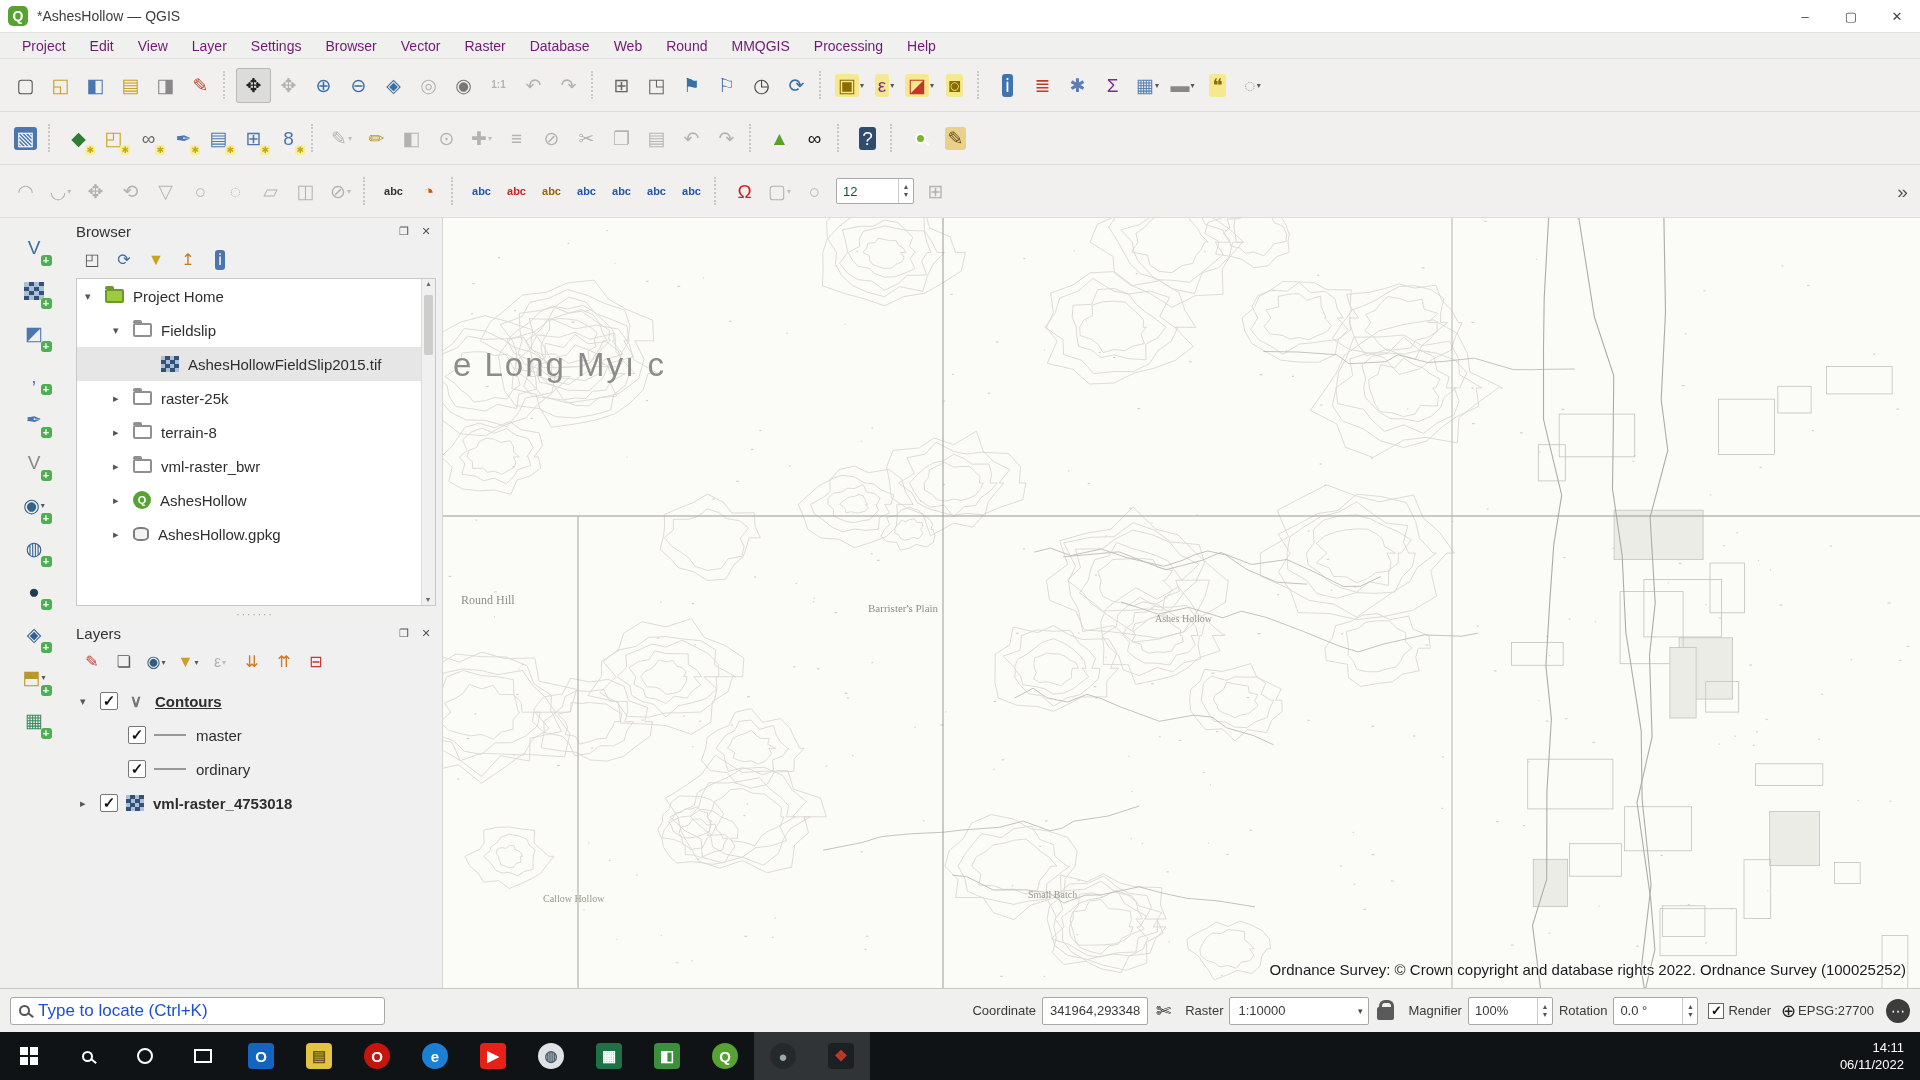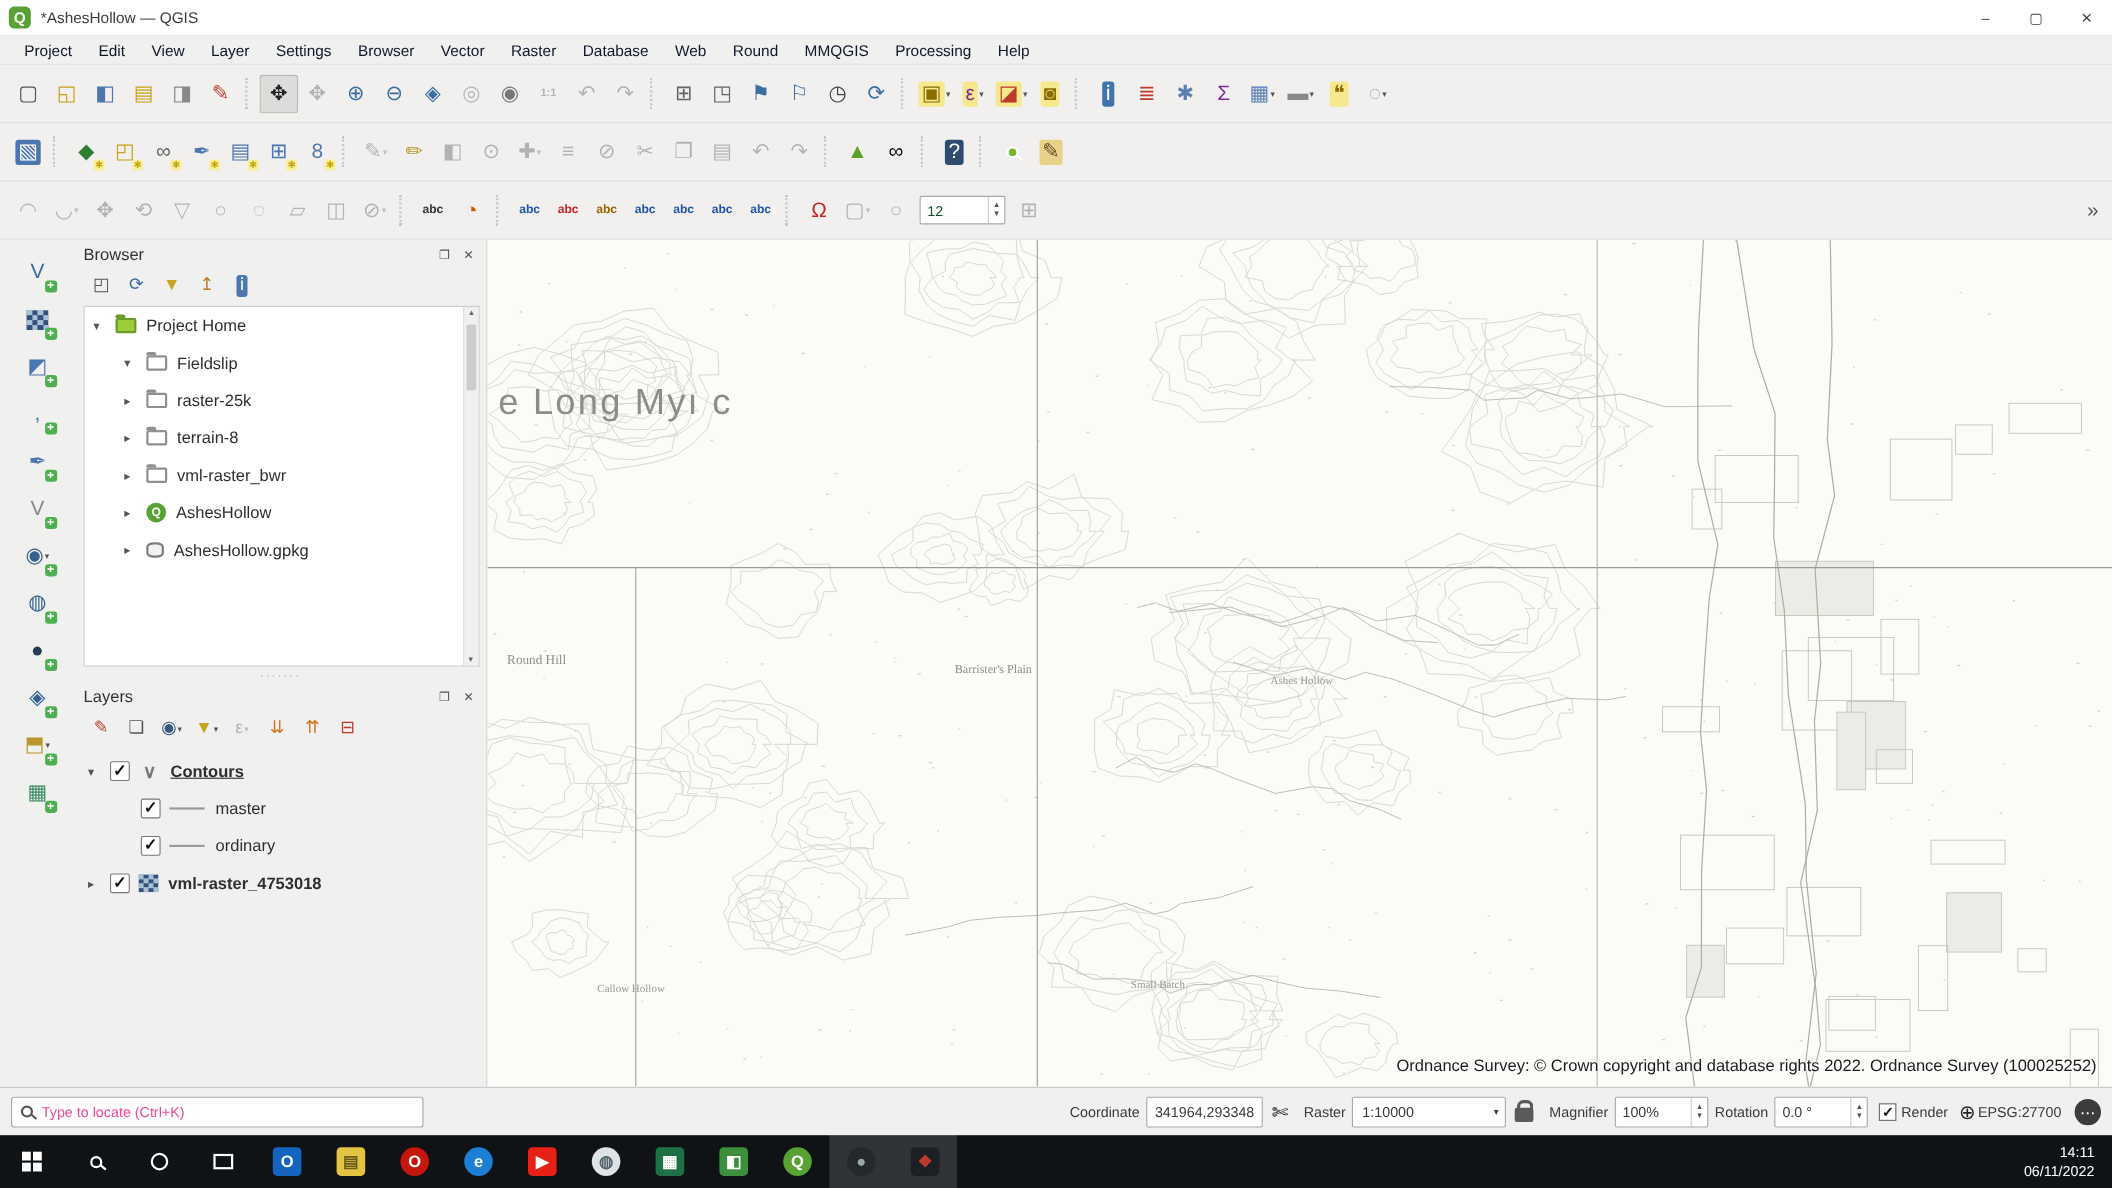--- a/index.html
+++ b/index.html
@@ -8,21 +8,21 @@
 
   
   #titlebar { position:absolute; left:0; top:0; width:1920px; height:33px; background:#ffffff; display:flex; align-items:center; border-bottom:1px solid #e3e3e3; }
   .applogo { width:20px; height:20px; margin:0 9px 0 8px; background:#57a233; border-radius:5px; color:#fff; font-weight:bold; font-size:14px; display:flex; align-items:center; justify-content:center; }
   #wintitle { font-size:14px; color:#3c3c3c; }
   .wincontrols { margin-left:auto; display:flex; height:100%; }
   .winbtn { width:46px; height:100%; display:flex; align-items:center; justify-content:center; font-size:13px; color:#444; }
 
   
   #menubar { position:absolute; left:0; top:33px; width:1920px; height:26px; background:#f0f0ef; display:flex; align-items:center; padding-left:10px; border-bottom:1px solid #e0e0de; }
-  .menu-item { padding:0 12px; font-size:14px; color:#0f172a; line-height:26px; }
+  .menu-item { padding:0 12px; font-size:14px; color:#701a75; line-height:26px; }
 
   
   #toolbars { position:absolute; left:0; top:59px; width:1920px; height:159px; background:#f1f0ee; }
   .tbrow { height:53px; display:flex; align-items:center; padding-left:8px; border-bottom:1px solid #dddddb; }
   .tbi { width:35px; height:35px; display:flex; align-items:center; justify-content:center; border-radius:3px; position:relative; flex:0 0 auto; }
   .tbi .g { font-size:19px; line-height:1; }
   .tbi .g.small { font-size:10px; font-weight:bold; }
   .tbi .g.txt { font-size:11px; font-weight:bold; letter-spacing:0; }
   .tbi .g.chip { padding:2px 3px; border-radius:3px; }
   .tbi.dis { opacity:.32; filter:grayscale(.9); }
@@ -77,21 +77,21 @@
   .splitter { position:absolute; left:68px; top:612px; width:374px; height:8px; color:#9a9a9a; font-size:10px; letter-spacing:2px; text-align:center; line-height:6px; }
 
   
   #map { position:absolute; left:442px; top:218px; width:1478px; height:770px; background:#fbfbf8; overflow:hidden; border-left:1px solid #d5d5d3; }
   #map svg { position:absolute; left:0; top:0; }
   #attribution { position:absolute; right:14px; bottom:10px; font-size:15px; color:#1b1b1b; text-shadow:0 0 2px #fff, 0 0 3px #fff, 0 0 4px #fff; }
 
   
   #statusbar { position:absolute; left:0; top:988px; width:1920px; height:44px; background:#f0f0ee; border-top:1px solid #c9c9c7; display:flex; align-items:center; padding:0 10px; font-size:13px; color:#3a3a3a; }
   .locator { width:375px; height:28px; background:#fff; border:1px solid #a8a8a6; border-radius:3px; display:flex; align-items:center; padding:0 8px; gap:8px; }
-  .locator .ph { color:#ec4899; font-size:13px; }
+  .locator .ph { color:#1d4ed8; font-size:17px; }
   .cssmag { width:11px; height:11px; border:2px solid #555; border-radius:50%; position:relative; flex:0 0 auto; display:inline-block; }
   .cssmag::after { content:""; position:absolute; width:7px; height:2px; background:#555; right:-6px; bottom:-2px; transform:rotate(40deg); }
   .cssmag.white { border-color:#fff; } .cssmag.white::after { background:#fff; }
   .sb-spacer { flex:1; }
   .sb-label { margin:0 6px; white-space:nowrap; }
   .sb-field { width:106px; height:28px; background:#fff; border:1px solid #a8a8a6; border-radius:2px; display:inline-flex; align-items:center; justify-content:center; font-size:13px; }
   .sb-ico { font-size:18px; color:#111; margin:0 8px; }
   .sb-select { width:140px; height:28px; background:#fff; border:1px solid #a8a8a6; border-radius:2px; display:inline-flex; align-items:center; padding-left:8px; }
   .sb-select .ddv { margin-left:auto; margin-right:6px; font-size:9px; color:#444; }
   .sb-spin { height:28px; background:#fff; border:1px solid #a8a8a6; border-radius:2px; display:inline-flex; align-items:center; }
@@ -504,20 +504,25 @@
     <div id="browser-tree-rows">
         <div class="trow" style="padding-left: 8px;">
           <span class="exp">▾</span>
           <span class="ti ti-project-home"></span>
           <span class="tlabel">Project Home</span>
         </div>
         <div class="trow" style="padding-left: 36px;">
           <span class="exp">▾</span>
           <span class="ti ti-folder"></span>
           <span class="tlabel">Fieldslip</span>
+        </div>
+        <div class="trow sel" style="padding-left: 64px;">
+          <span class="exp"></span>
+          <span class="ti ti-raster"></span>
+          <span class="tlabel">AshesHollowFieldSlip2015.tif</span>
         </div>
         <div class="trow" style="padding-left: 36px;">
           <span class="exp">▸</span>
           <span class="ti ti-folder"></span>
           <span class="tlabel">raster-25k</span>
         </div>
         <div class="trow" style="padding-left: 36px;">
           <span class="exp">▸</span>
           <span class="ti ti-folder"></span>
           <span class="tlabel">terrain-8</span>

